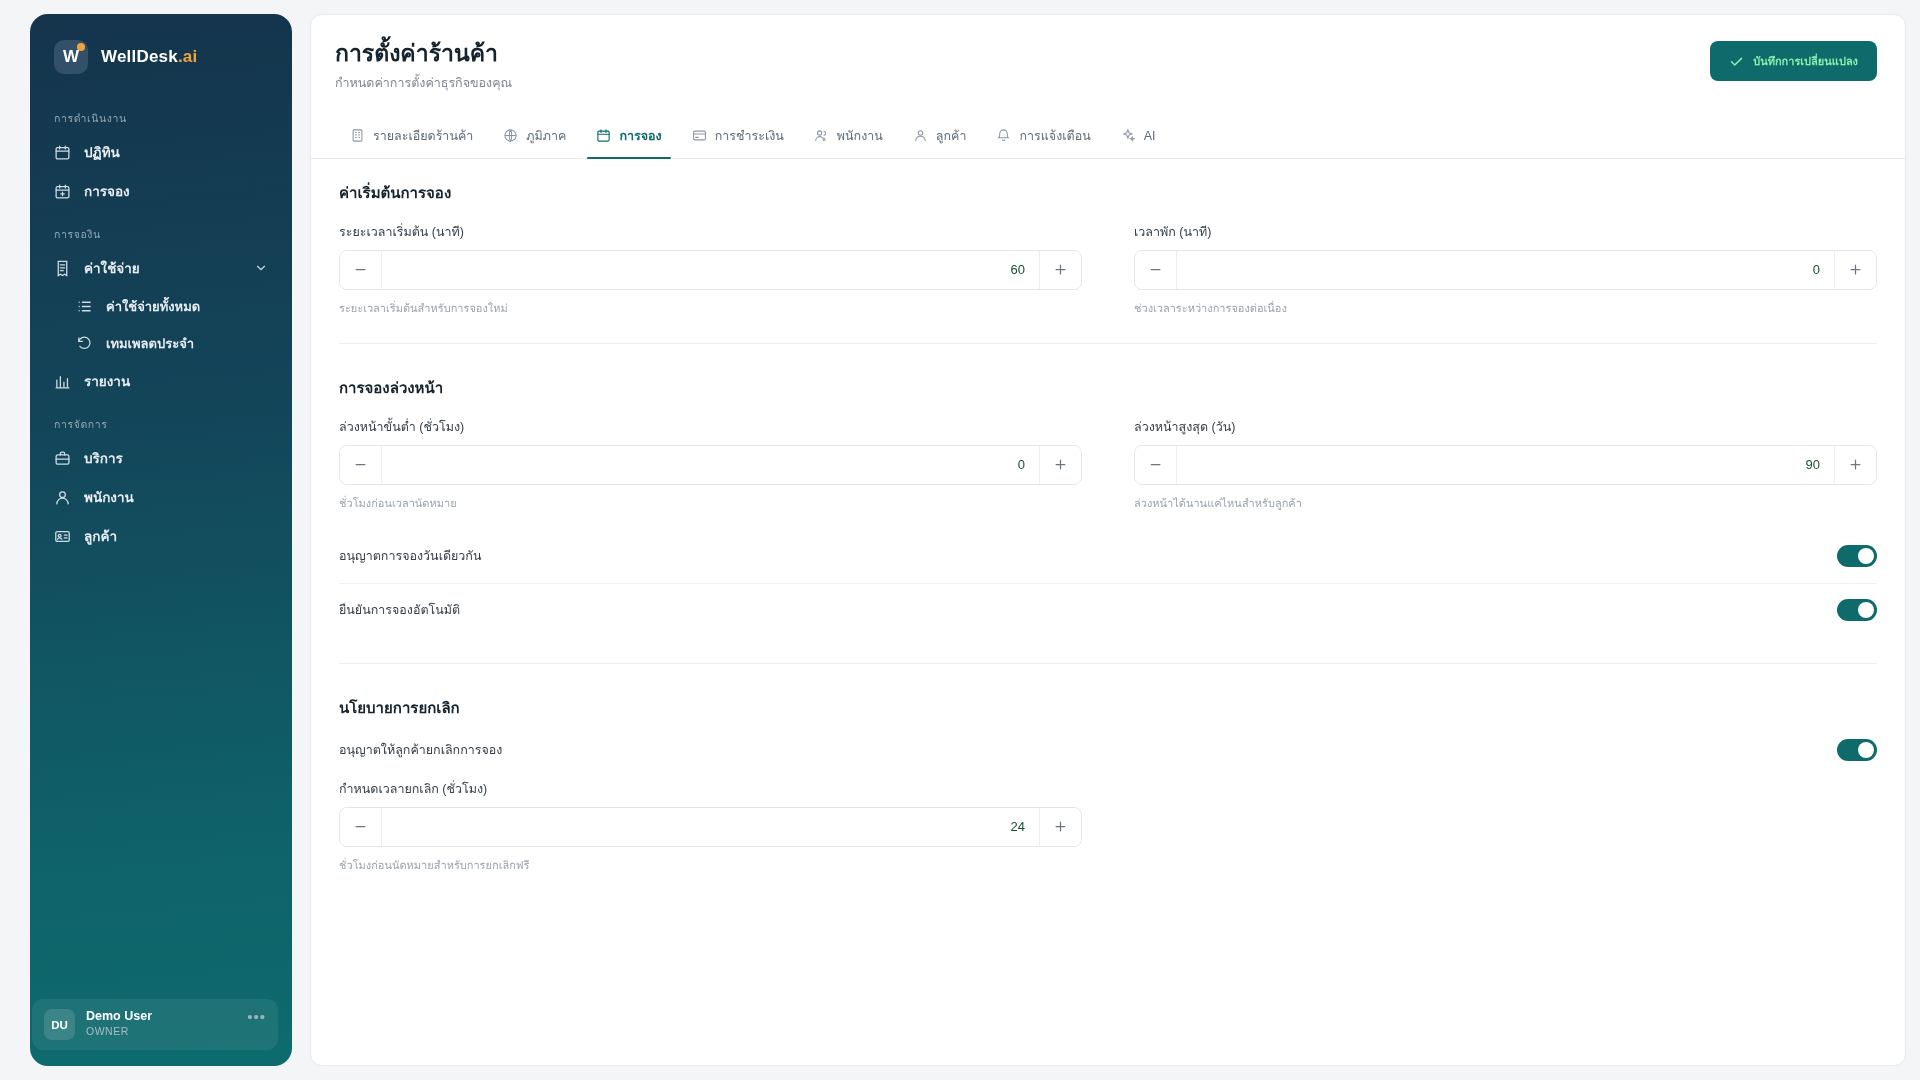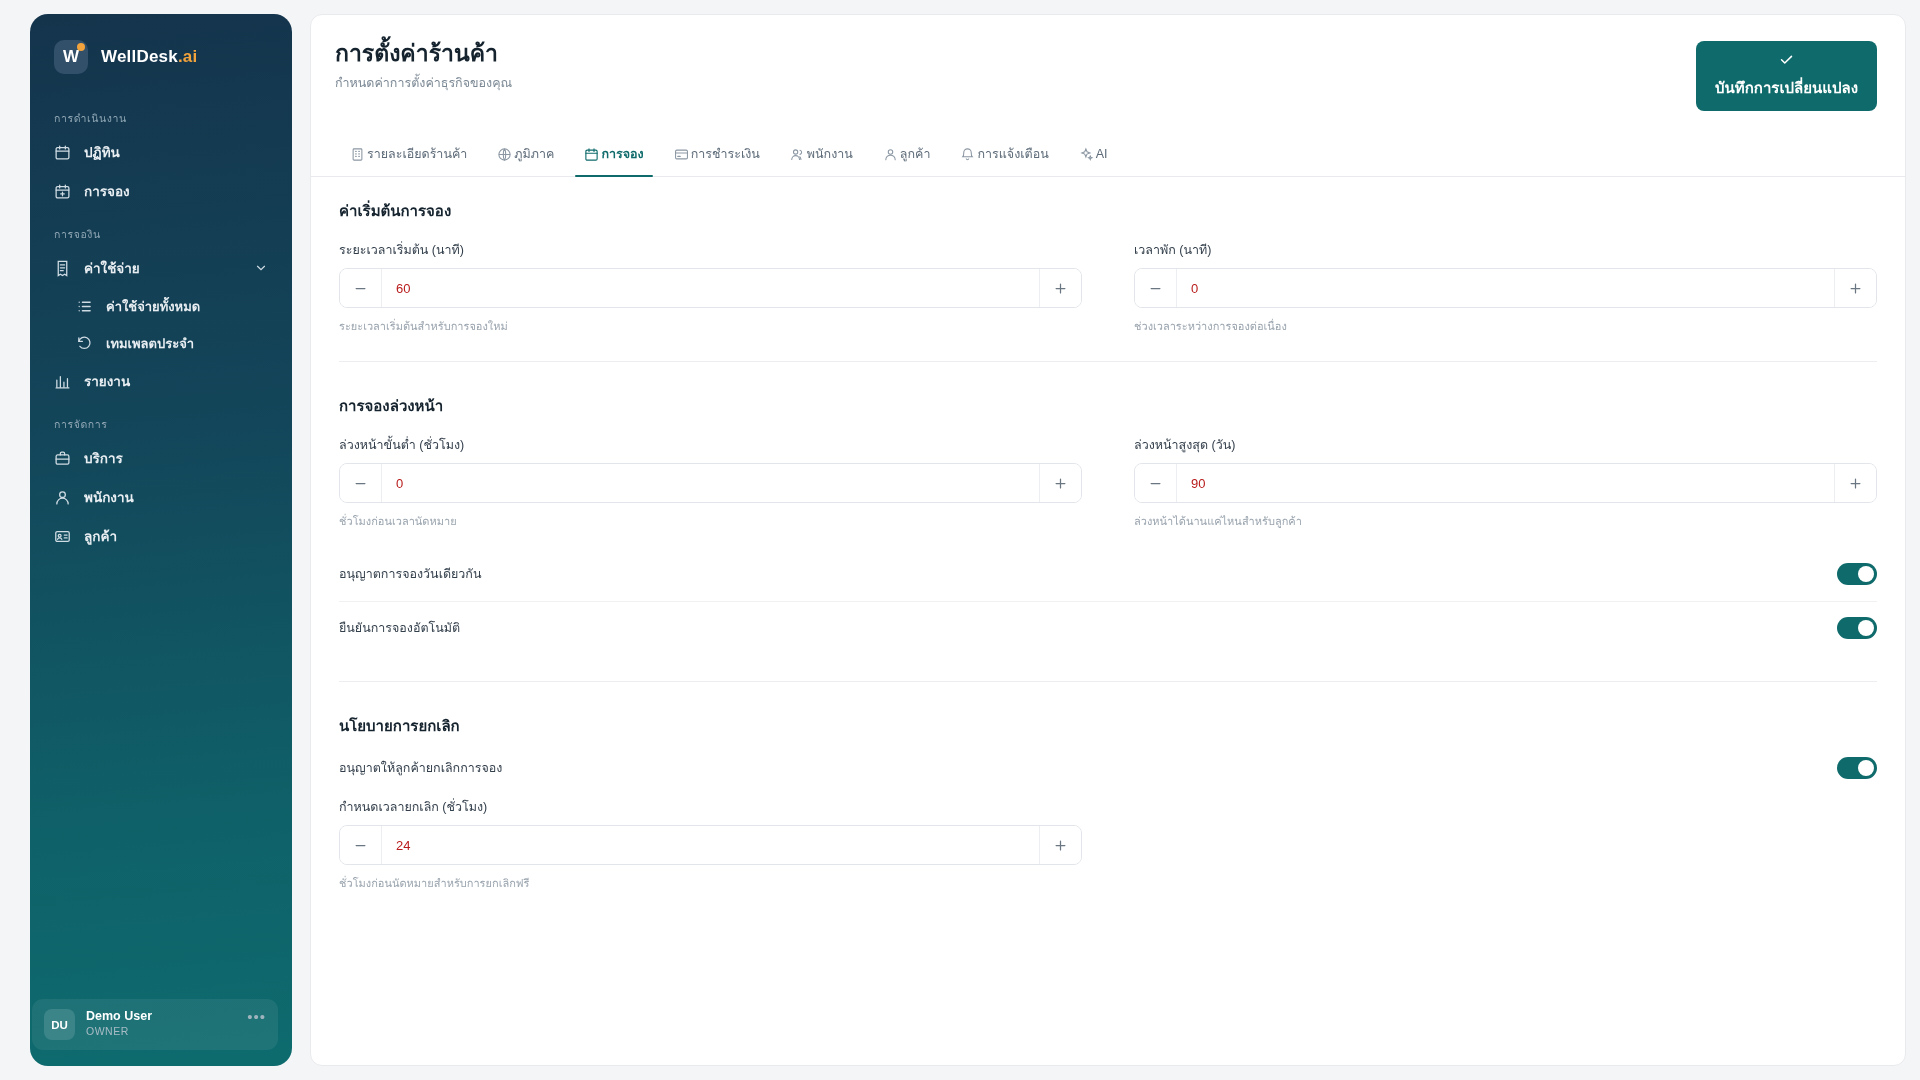--- a/index.html
+++ b/index.html
@@ -89,37 +89,36 @@
   }
   .page-head {
     display: flex; align-items: flex-start;
     padding: 24px 28px 0 24px;
   }
   .page-head-text { flex: 1 1 auto; }
   .page-title { font-size: 23px; font-weight: bold; color: #15232e; line-height: 1.25; }
   .page-sub { font-size: 12.5px; color: #7b8894; margin-top: 5px; }
   .save-btn {
     display: inline-flex; align-items: center; gap: 9px;
-    background: #0f6b6b; color: #ffffff;
+    background: #0f6b6b; color: #86efac;
     border: none; border-radius: 8px;
-    font-family: inherit; font-size: 15px; font-weight: bold;
+    font-family: inherit; font-size: 11px; font-weight: bold;
     padding: 11px 19px; cursor: pointer;
     margin-top: 2px;
-    flex-direction: column;
   }
   .save-btn svg { width: 15px; height: 15px; display: block; }
 
   .tabs {
     display: flex; align-items: stretch; gap: 0;
     padding: 0 24px;
     border-bottom: 1px solid #e9eaee;
     margin-top: 22px;
   }
   .tab {
-    display: flex; align-items: center; gap: 2px;
+    display: flex; align-items: center; gap: 8px;
     padding: 11px 15px 12px 15px;
     font-size: 12.5px; color: #5d6b78;
     cursor: pointer; position: relative;
     white-space: nowrap;
   }
   .tab svg { width: 15px; height: 15px; display: block; color: #8b97a3; }
   .tab.active { color: #0f6b6b; font-weight: bold; }
   .tab.active svg { color: #0f6b6b; }
   .tab.active::after {
     content: ""; position: absolute; left: 6px; right: 6px; bottom: -1px;
@@ -139,22 +138,22 @@
   .stepper-btn {
     width: 42px; flex: 0 0 42px;
     display: flex; align-items: center; justify-content: center;
     background: #fff; border: none; cursor: pointer; color: #6a7681;
   }
   .stepper-btn.minus { border-right: 1px solid #eceef1; }
   .stepper-btn.plus { border-left: 1px solid #eceef1; }
   .stepper-btn svg { width: 15px; height: 15px; display: block; }
   .stepper input, .plain-input {
     flex: 1 1 auto; border: none; outline: none;
-    font-family: inherit; font-size: 13px; color: #b91c1c;
-    padding: 0 14px; background: transparent; min-width: 0;
+    font-family: inherit; font-size: 13px; color: #14532d;
+    padding: 0 14px; background: transparent; min-width: 0; text-align: right;
   }
   .plain-wrap {
     border: 1px solid #e2e5e9; border-radius: 8px; background: #fff;
     height: 40px; display: flex; align-items: stretch;
   }
   .field-help { font-size: 11px; color: #9aa4ae; margin-top: 9px; }
 
   .divider { height: 1px; background: #ecedf0; margin: 26px 0 0 0; }
 
   .toggle-row {

